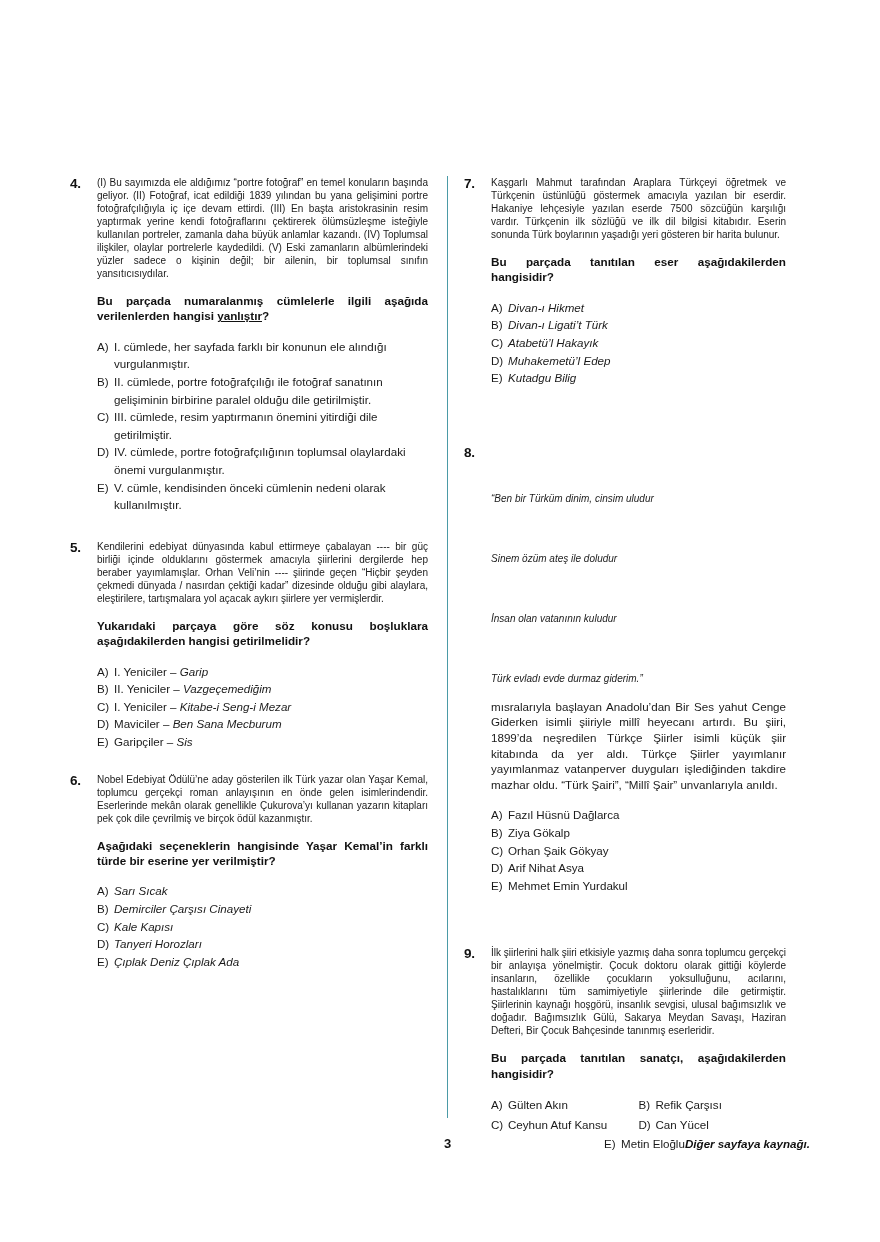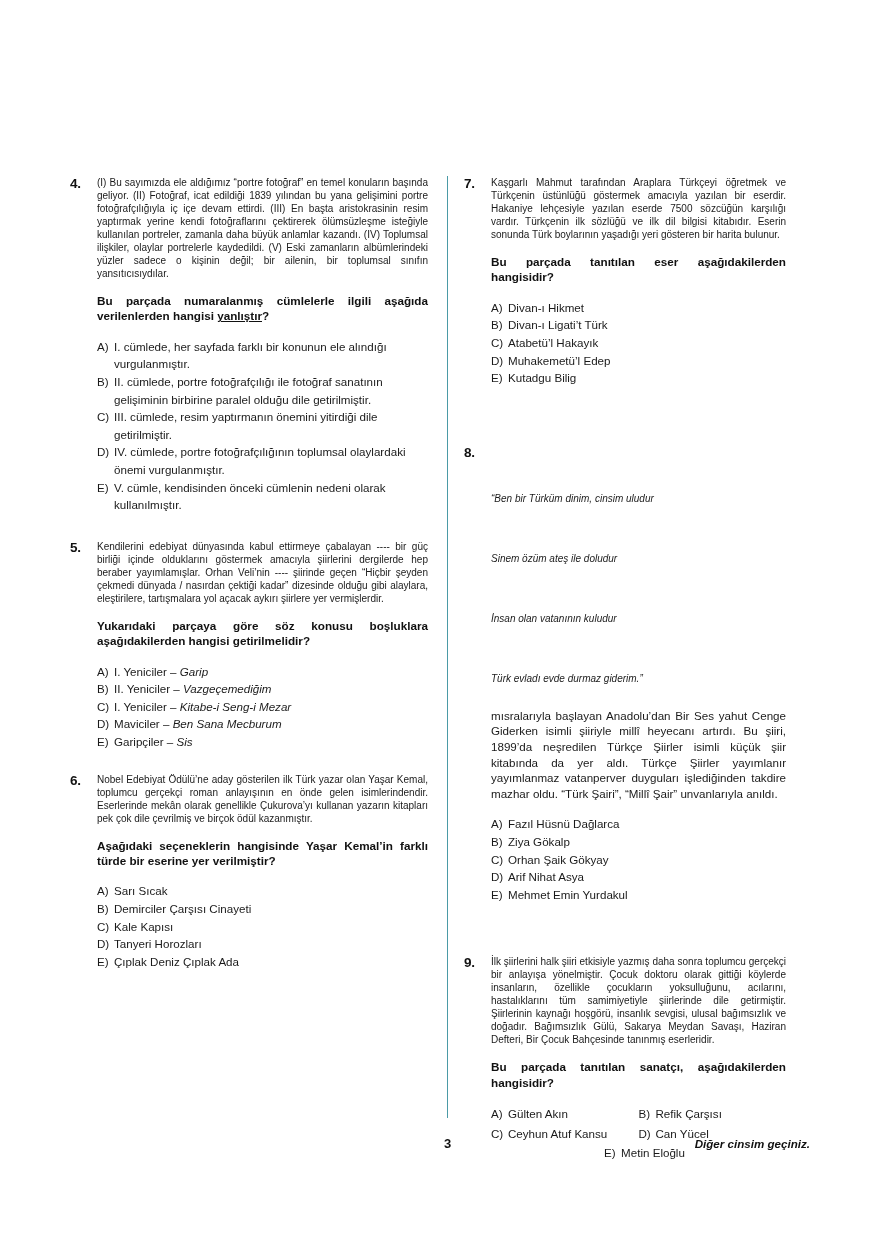--- a/index.html
+++ b/index.html
@@ -108,21 +108,21 @@
     align-items: flex-start;
     font-size: 11.6px;
     line-height: 17.6px;
     margin-bottom: 0px;
   }
   .opt-letter {
     flex: 0 0 17px;
     width: 17px;
   }
   .opt-text { flex: 1 1 auto; }
-  .opt-text.it { }
+  .opt-text.it { font-style: italic; }
 
   
   .options.grid2 {
     display: block;
   }
   .opt-row {
     display: flex;
     font-size: 11.6px;
     line-height: 19.5px;
   }
@@ -316,21 +316,21 @@
       <div class="question">
         <div class="q-head">
           <div class="q-num">8.</div>
           <div class="q-body poem">
             <span class="poem-line">“Ben bir Türküm dinim, cinsim uludur</span>
             <span class="poem-line">Sinem özüm ateş ile doludur</span>
             <span class="poem-line">İnsan olan vatanının kuludur</span>
             <span class="poem-line">Türk evladı evde durmaz giderim.”</span>
           </div>
         </div>
-        <div class="q-after" style="margin-top:23px;">mısralarıyla başlayan Anadolu’dan Bir Ses yahut Cenge Giderken isimli şiiriyle millî heyecanı artırdı. Bu şiiri, 1899’da neşredilen Türkçe Şiirler isimli küçük şiir kitabında da yer aldı. Türkçe Şiirler yayımlanır yayımlanmaz vatanperver duyguları işlediğinden takdire mazhar oldu. “Türk Şairi”, “Millî Şair” unvanlarıyla anıldı.</div>
+        <div class="q-after" style="margin-top:14px;">mısralarıyla başlayan Anadolu’dan Bir Ses yahut Cenge Giderken isimli şiiriyle millî heyecanı artırdı. Bu şiiri, 1899’da neşredilen Türkçe Şiirler isimli küçük şiir kitabında da yer aldı. Türkçe Şiirler yayımlanır yayımlanmaz vatanperver duyguları işlediğinden takdire mazhar oldu. “Türk Şairi”, “Millî Şair” unvanlarıyla anıldı.</div>
         <div class="options">
           <div class="opt">
               <span class="opt-letter">A)</span>
               <span class="opt-text">Fazıl Hüsnü Dağlarca</span>
             </div>
           <div class="opt">
               <span class="opt-letter">B)</span>
               <span class="opt-text">Ziya Gökalp</span>
             </div>
           <div class="opt">
@@ -392,16 +392,16 @@
               </div>
           </div>
         </div>
       </div>
 
     </div>
   </div>
 
   <div class="footer">
     <div class="page-number">3</div>
-    <div class="next-page">Diğer cinsim geçiniz.</div>
+    <div class="next-page">Diğer sayfaya kaynağı.</div>
   </div>
 
 </div>
 
 </body></html>

